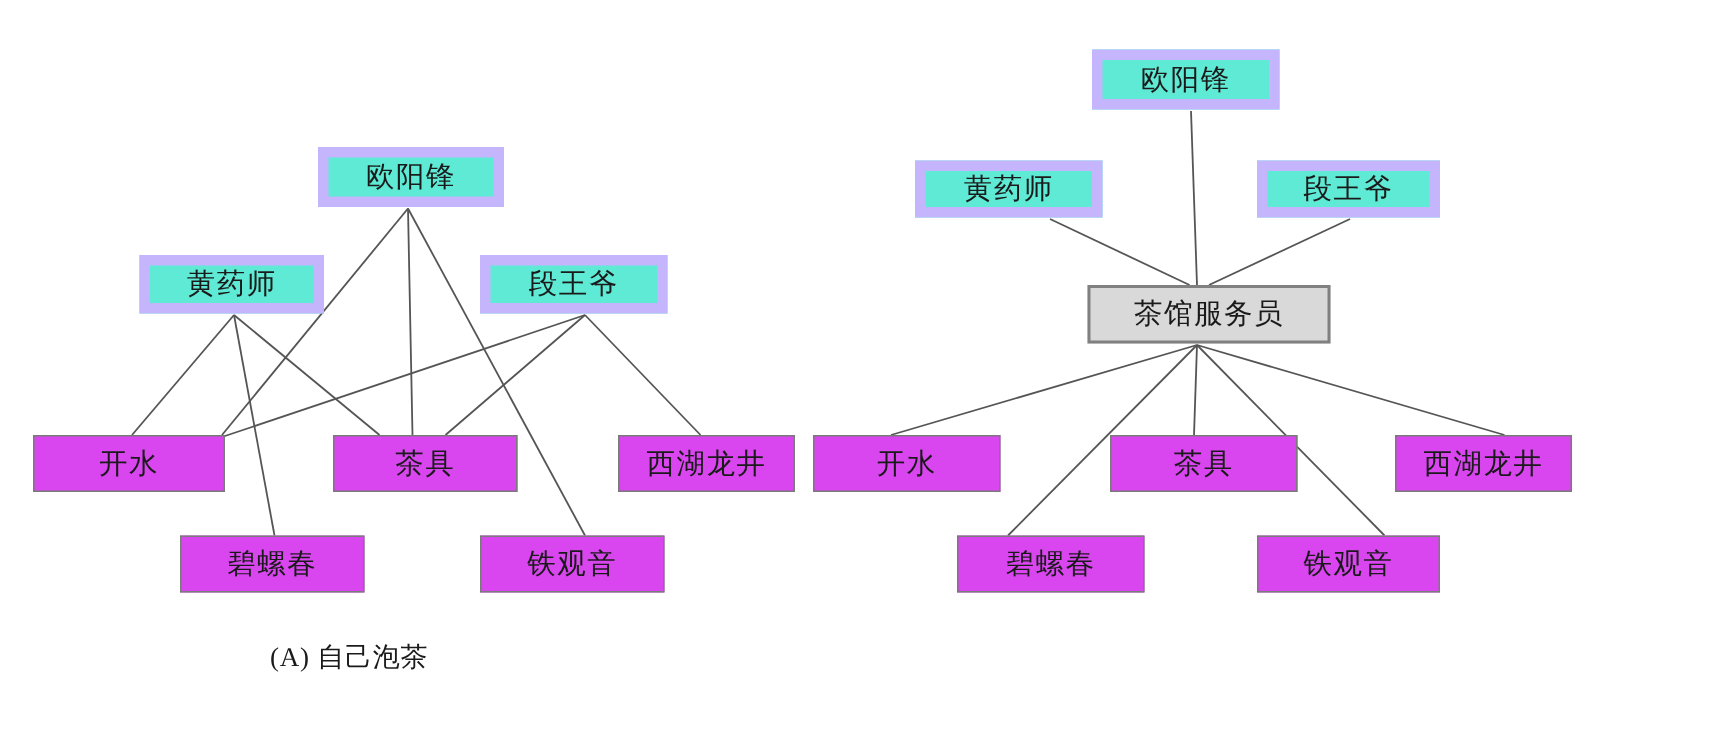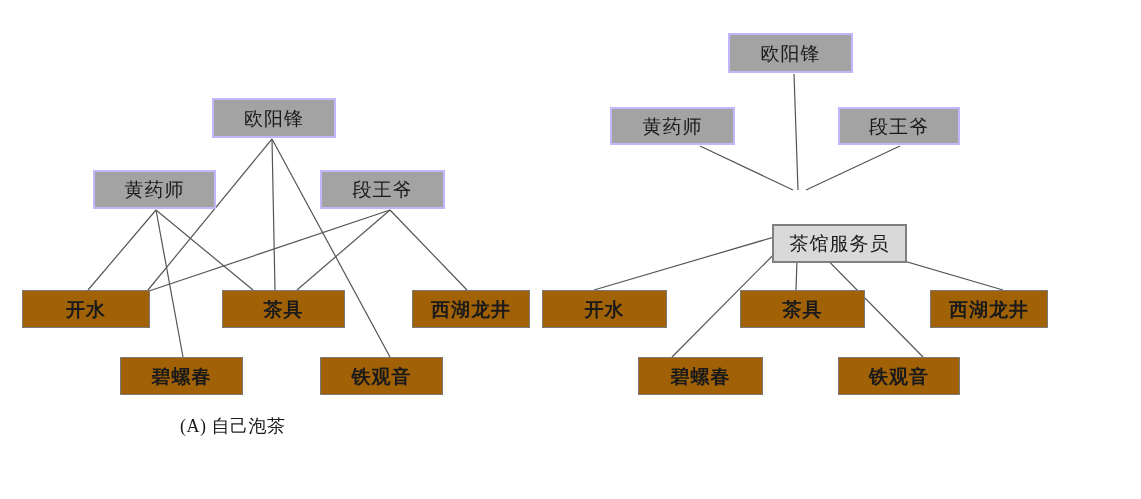--- a/index.html
+++ b/index.html
@@ -28,33 +28,32 @@
     width: 1141px;
     height: 499px;
     pointer-events: none;
   }
   .node {
     position: absolute;
     box-sizing: border-box;
     display: flex;
     align-items: center;
     justify-content: center;
-    background: #a3a3a3;
-    border: 2px solid #c4b5fd;
+    background: #5eead4;
+    border: 7px solid #c4b5fd;
     color: #1a1a1a;
     font-size: 19px;
     letter-spacing: 1px;
     white-space: nowrap;
     line-height: 1;
     z-index: 3;
   }
   .node.filled {
-    background: #a16207;
+    background: #d946ef;
     border: 1px solid #7a7a7a;
-    font-weight: bold;
   }
   .node.emph {
     background: #d9d9d9;
     border: 2px solid #808080;
     font-weight: normal;
   }
   .caption {
     position: absolute;
     font-size: 18px;
     color: #1a1a1a;
@@ -123,33 +122,33 @@
       </div>
       <div class="node" style="left: 728px; top: 33px; width: 125px; height: 40px;">
         <span>欧阳锋</span>
       </div>
       <div class="node" style="left: 610px; top: 107px; width: 125px; height: 38px;">
         <span>黄药师</span>
       </div>
       <div class="node" style="left: 838px; top: 107px; width: 122px; height: 38px;">
         <span>段王爷</span>
       </div>
-      <div class="node emph" style="left: 772px; top: 190px; width: 135px; height: 39px; margin-top: 34px;">
+      <div class="node emph" style="left: 725px; top: 190px; width: 162px; height: 39px;">
         <span>茶馆服务员</span>
       </div>
       <div class="node filled" style="left: 542px; top: 290px; width: 125px; height: 38px;">
         <span>开水</span>
       </div>
       <div class="node filled" style="left: 740px; top: 290px; width: 125px; height: 38px;">
         <span>茶具</span>
       </div>
       <div class="node filled" style="left: 930px; top: 290px; width: 118px; height: 38px;">
         <span>西湖龙井</span>
       </div>
       <div class="node filled" style="left: 638px; top: 357px; width: 125px; height: 38px;">
         <span>碧螺春</span>
       </div>
       <div class="node filled" style="left: 838px; top: 357px; width: 122px; height: 38px;">
         <span>铁观音</span>
       </div>
     </div>
-  <div class="caption" id="cap-a" style="left: 180px; top: 414px;">(A) 自己泡茶</div>
+  <div class="caption" id="cap-a" style="left: 180px; top: 426px;">(A) 自己泡茶</div>
 </div>
 
 </body></html>

